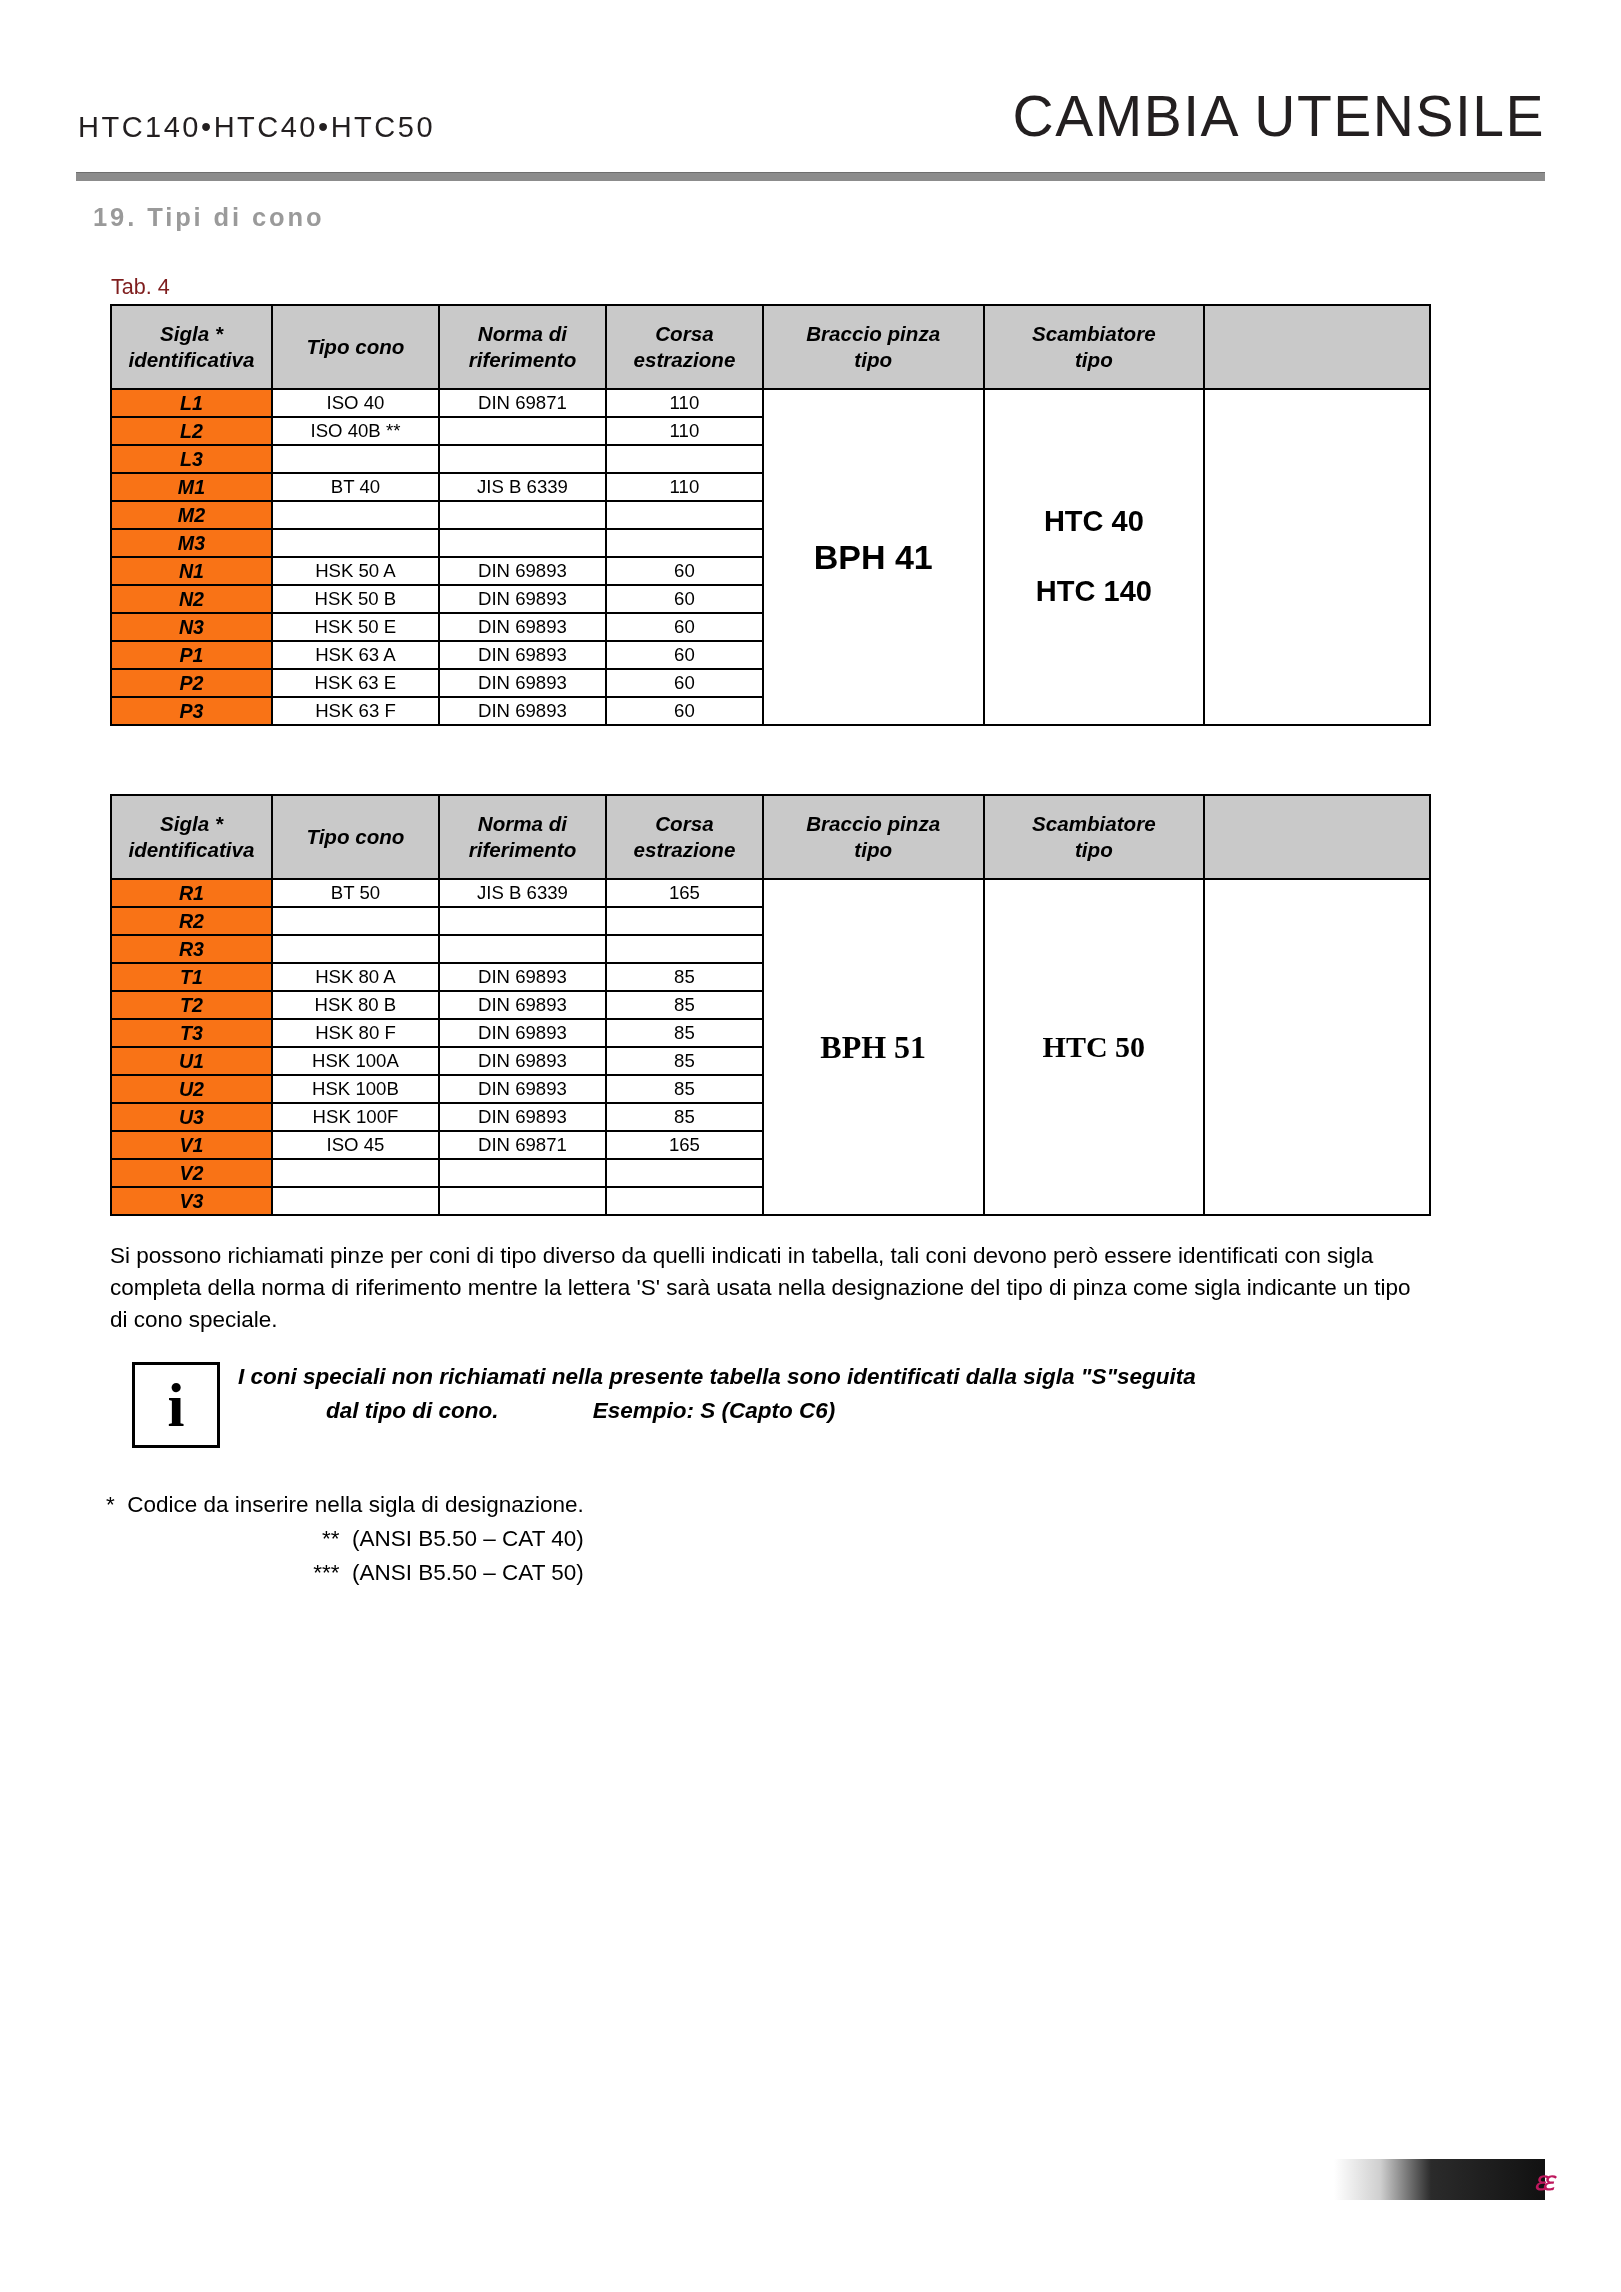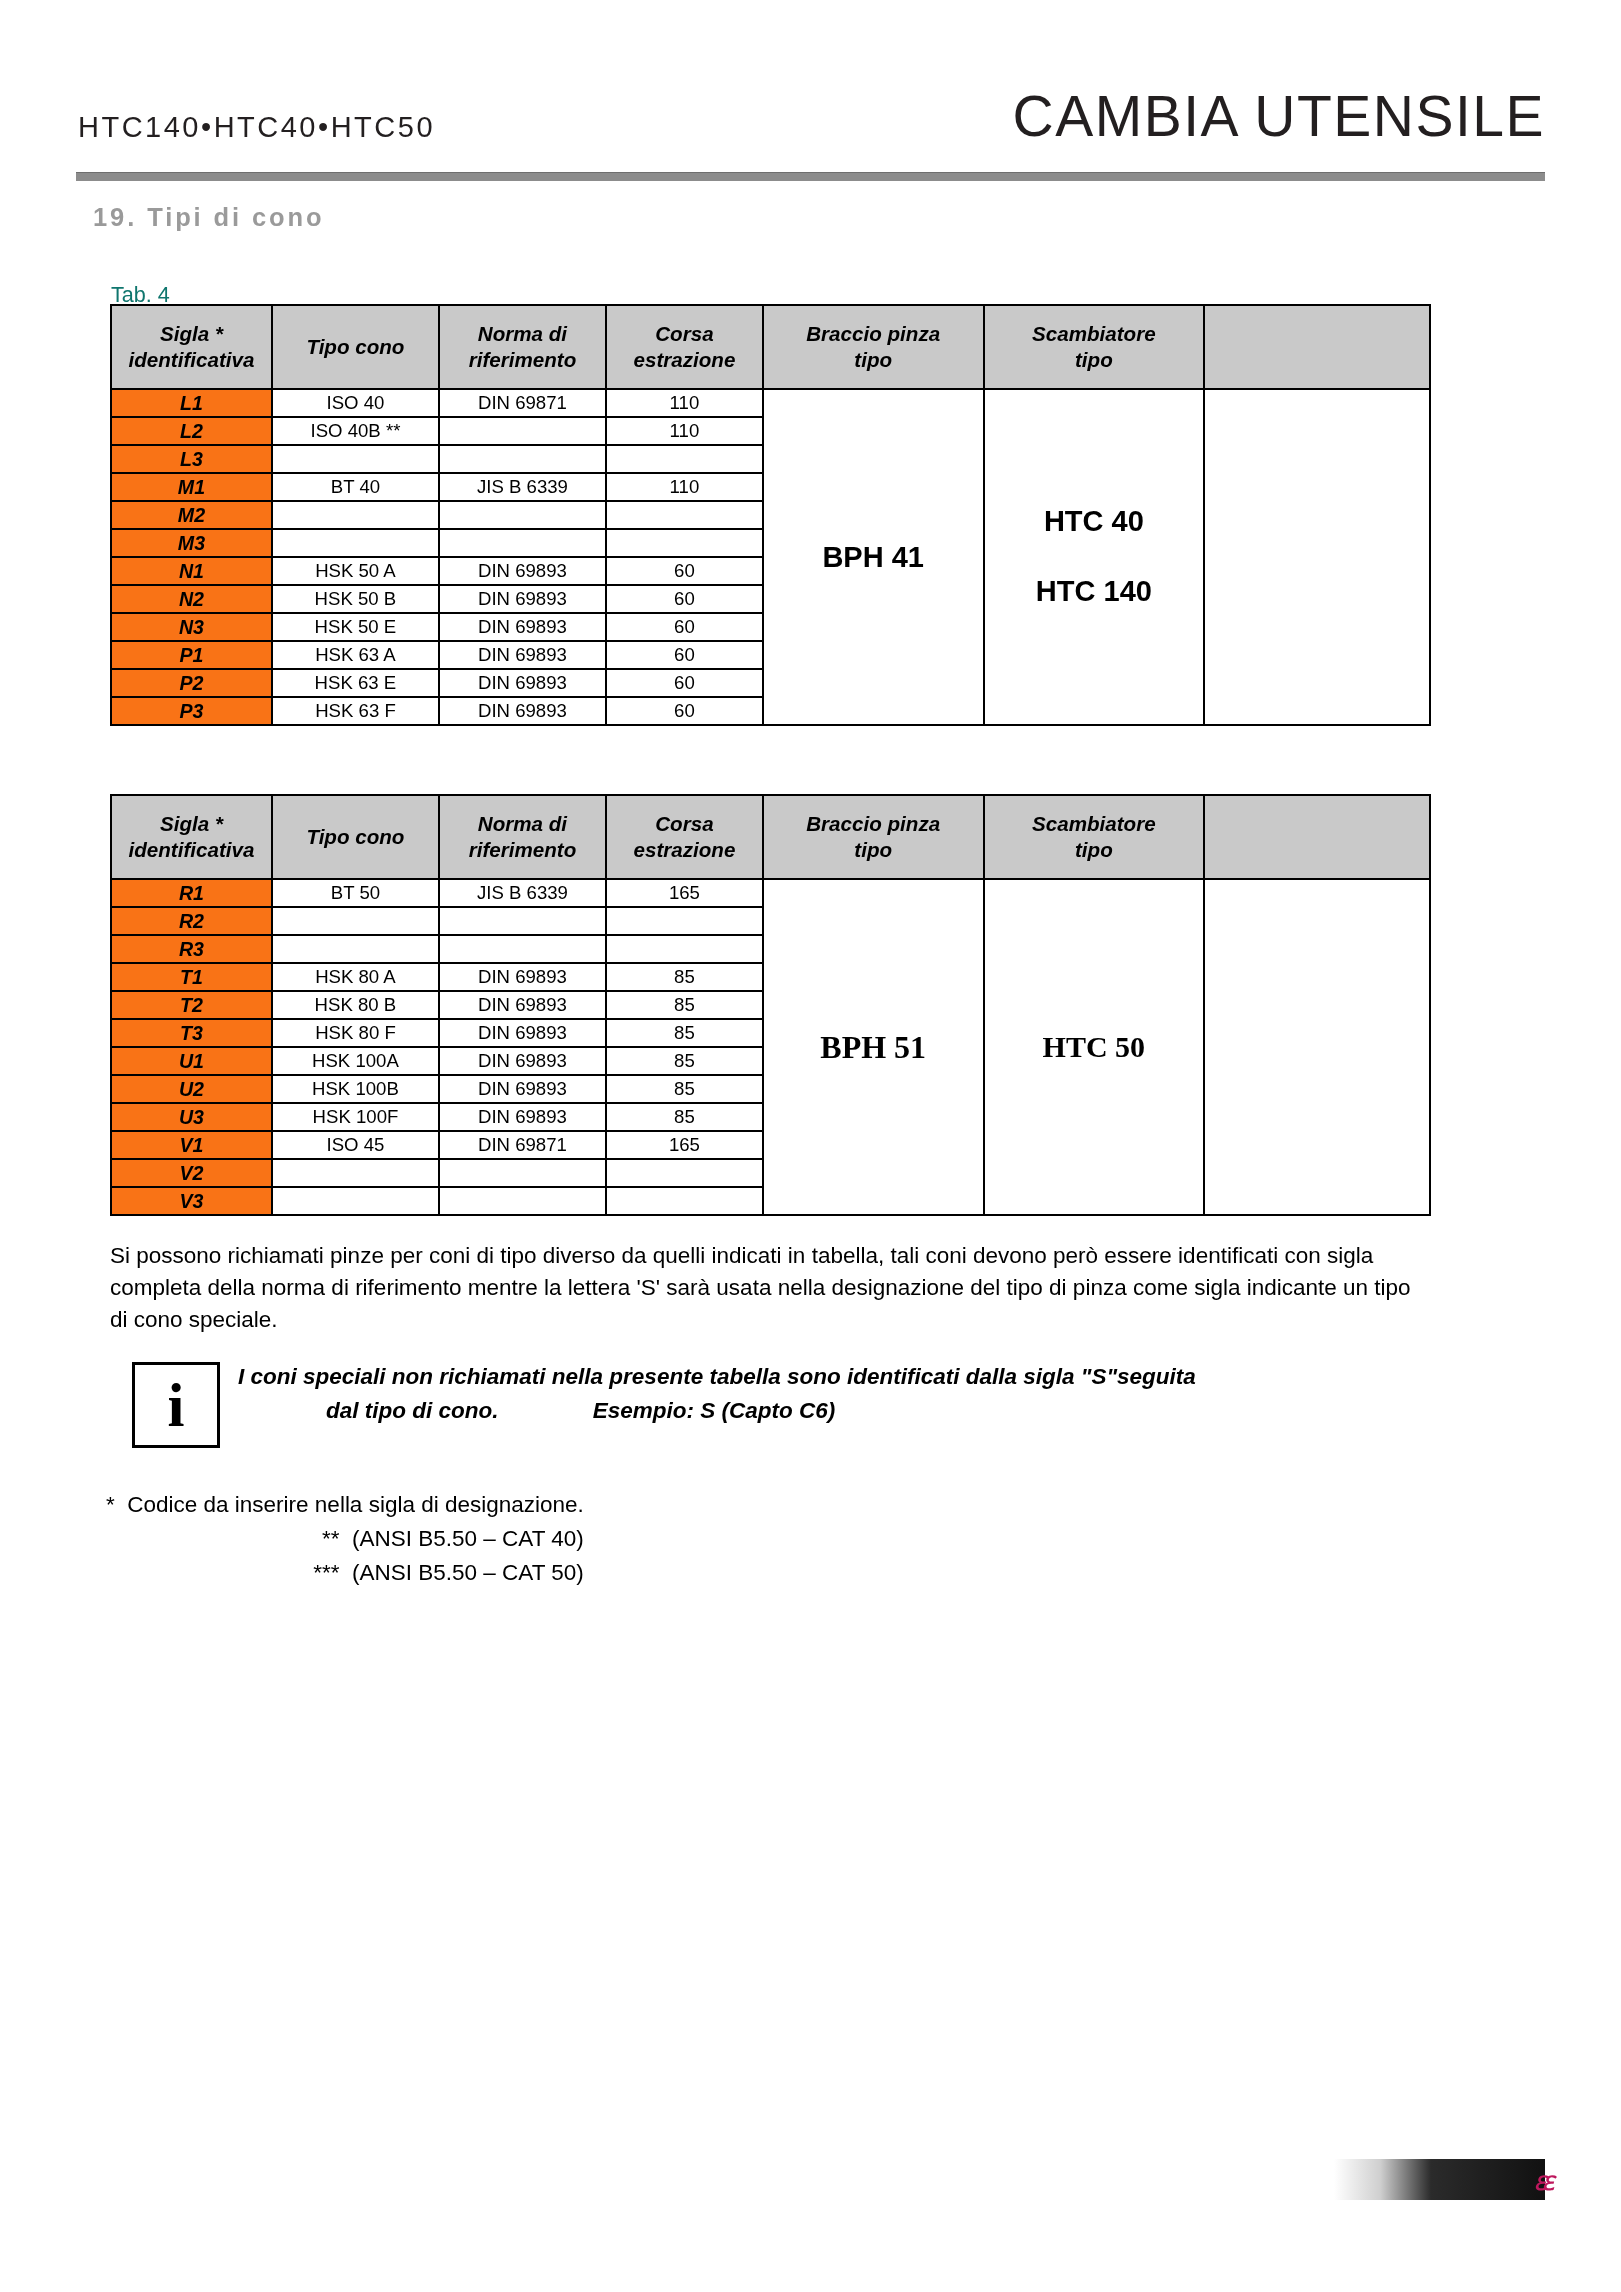--- a/index.html
+++ b/index.html
@@ -58,22 +58,21 @@
     font-weight: bold;
     letter-spacing: 2.9px;
     color: #9a9a9a;
   }
 
   .tab-label {
     position: absolute;
     left: 111px;
     top: 274px;
     font-size: 21.6px;
-    color: #0f766e;
-    margin-top: 8px;
+    color: #7f1d1d;
   }
 
   
   .cone-table {
     position: absolute;
     border-collapse: collapse;
     table-layout: fixed;
   }
   .cone-table.t1 { left: 110px; top: 304px; width: 1321px; }
   .cone-table.t2 { left: 110px; top: 794px; width: 1321px; }
@@ -107,21 +106,21 @@
 
   td.sigla {
     background: #f97316;
     font-style: italic;
     font-weight: bold;
     font-size: 19.6px;
   }
 
   td.merged {
     font-weight: bold;
-    font-size: 29px;
+    font-size: 34px;
     vertical-align: middle;
   }
   td.merged.serif {
     font-family: "Liberation Serif", serif;
     font-size: 32px;
   }
   td.scamb-cell {
     font-weight: bold;
     font-size: 29px;
     line-height: 2.4;

